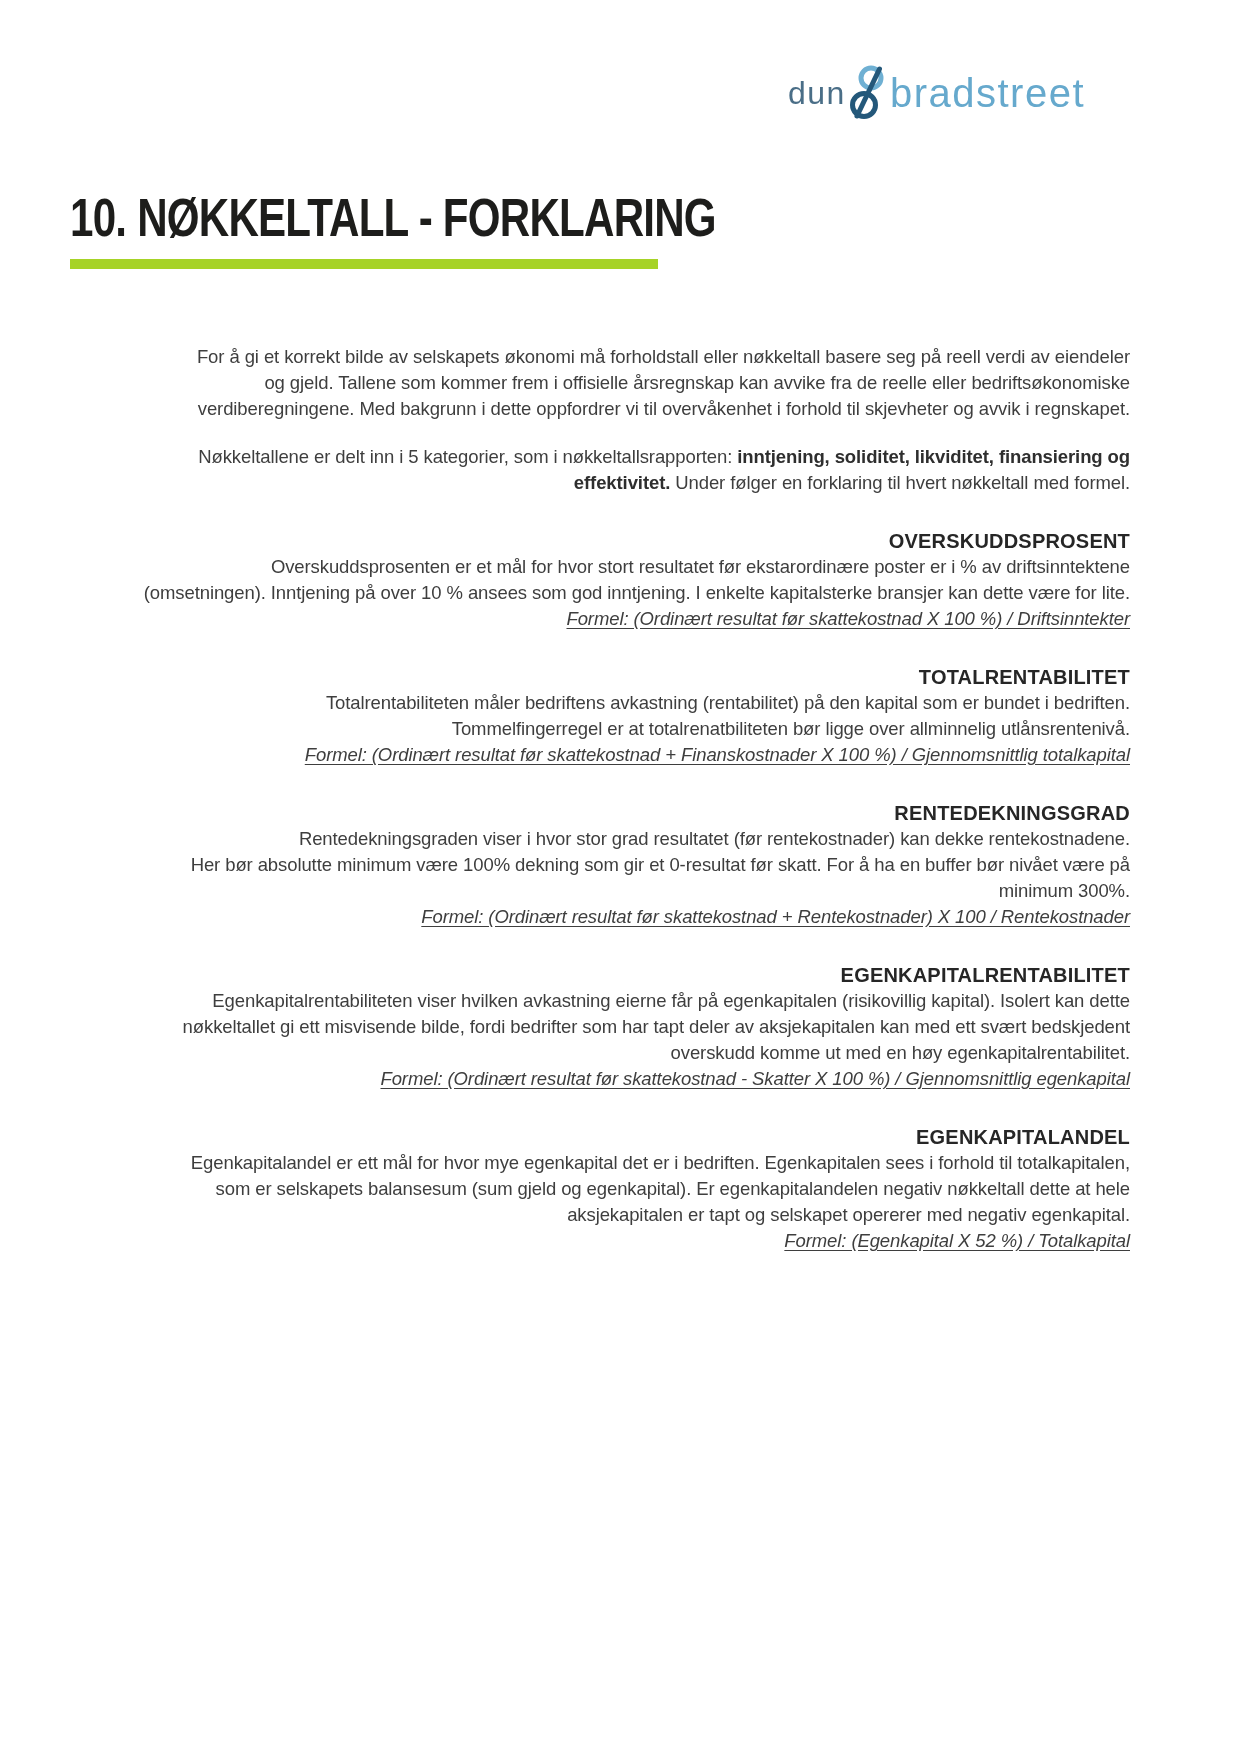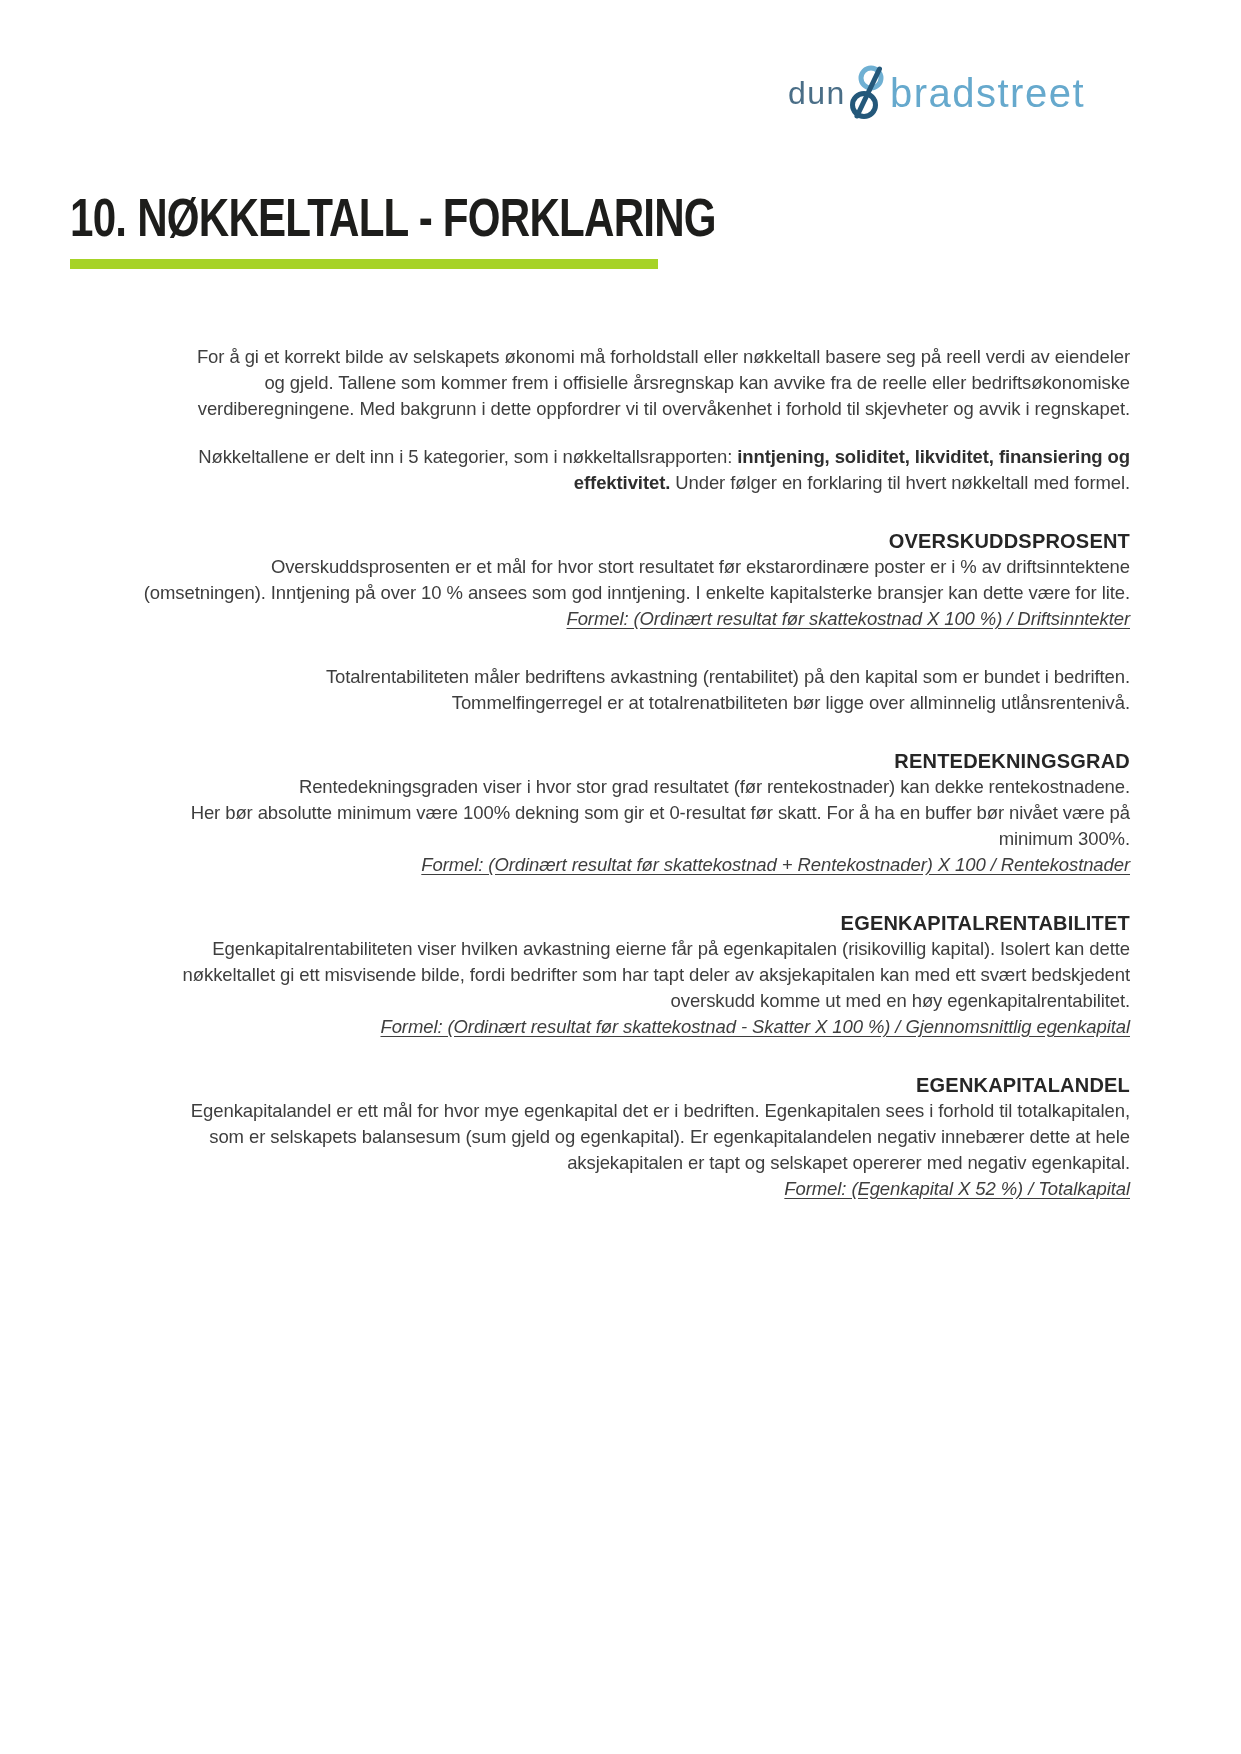--- a/index.html
+++ b/index.html
@@ -143,22 +143,24 @@
     </div>
 
     <div class="section">
       <div class="section-heading">OVERSKUDDSPROSENT</div>
       <div class="line">Overskuddsprosenten er et mål for hvor stort resultatet før ekstarordinære poster er i % av driftsinntektene</div>
       <div class="line">(omsetningen). Inntjening på over 10 % ansees som god inntjening. I enkelte kapitalsterke bransjer kan dette være for lite.</div>
       <div class="line formula">Formel: (Ordinært resultat før skattekostnad X 100 %) / Driftsinntekter</div>
     </div>
 
     <div class="section">
+      <div class="section-heading">TOTALRENTABILITET</div>
       <div class="line">Totalrentabiliteten måler bedriftens avkastning (rentabilitet) på den kapital som er bundet i bedriften.</div>
       <div class="line">Tommelfingerregel er at totalrenatbiliteten bør ligge over allminnelig utlånsrentenivå.</div>
+      <div class="line formula">Formel: (Ordinært resultat før skattekostnad + Finanskostnader X 100 %) / Gjennomsnittlig totalkapital</div>
     </div>
 
     <div class="section">
       <div class="section-heading">RENTEDEKNINGSGRAD</div>
       <div class="line">Rentedekningsgraden viser i hvor stor grad resultatet (før rentekostnader) kan dekke rentekostnadene.</div>
       <div class="line">Her bør absolutte minimum være 100% dekning som gir et 0-resultat før skatt. For å ha en buffer bør nivået være på</div>
       <div class="line">minimum 300%.</div>
       <div class="line formula">Formel: (Ordinært resultat før skattekostnad + Rentekostnader) X 100 / Rentekostnader</div>
     </div>
 
@@ -166,21 +168,21 @@
       <div class="section-heading">EGENKAPITALRENTABILITET</div>
       <div class="line">Egenkapitalrentabiliteten viser hvilken avkastning eierne får på egenkapitalen (risikovillig kapital). Isolert kan dette</div>
       <div class="line">nøkkeltallet gi ett misvisende bilde, fordi bedrifter som har tapt deler av aksjekapitalen kan med ett svært bedskjedent</div>
       <div class="line">overskudd komme ut med en høy egenkapitalrentabilitet.</div>
       <div class="line formula">Formel: (Ordinært resultat før skattekostnad - Skatter X 100 %) / Gjennomsnittlig egenkapital</div>
     </div>
 
     <div class="section">
       <div class="section-heading">EGENKAPITALANDEL</div>
       <div class="line">Egenkapitalandel er ett mål for hvor mye egenkapital det er i bedriften. Egenkapitalen sees i forhold til totalkapitalen,</div>
-      <div class="line">som er selskapets balansesum (sum gjeld og egenkapital). Er egenkapitalandelen negativ innebærer dette at hele</div>
+      <div class="line">som er selskapets balansesum (sum gjeld og egenkapital). Er egenkapitalandelen negativ nøkkeltall dette at hele</div>
       <div class="line">aksjekapitalen er tapt og selskapet opererer med negativ egenkapital.</div>
       <div class="line formula">Formel: (Egenkapital X 52 %) / Totalkapital</div>
     </div>
 
   </div>
 
   <div class="footer">10. Nøkkeltall - forklaring - Side 19</div>
 
 </div>
 

